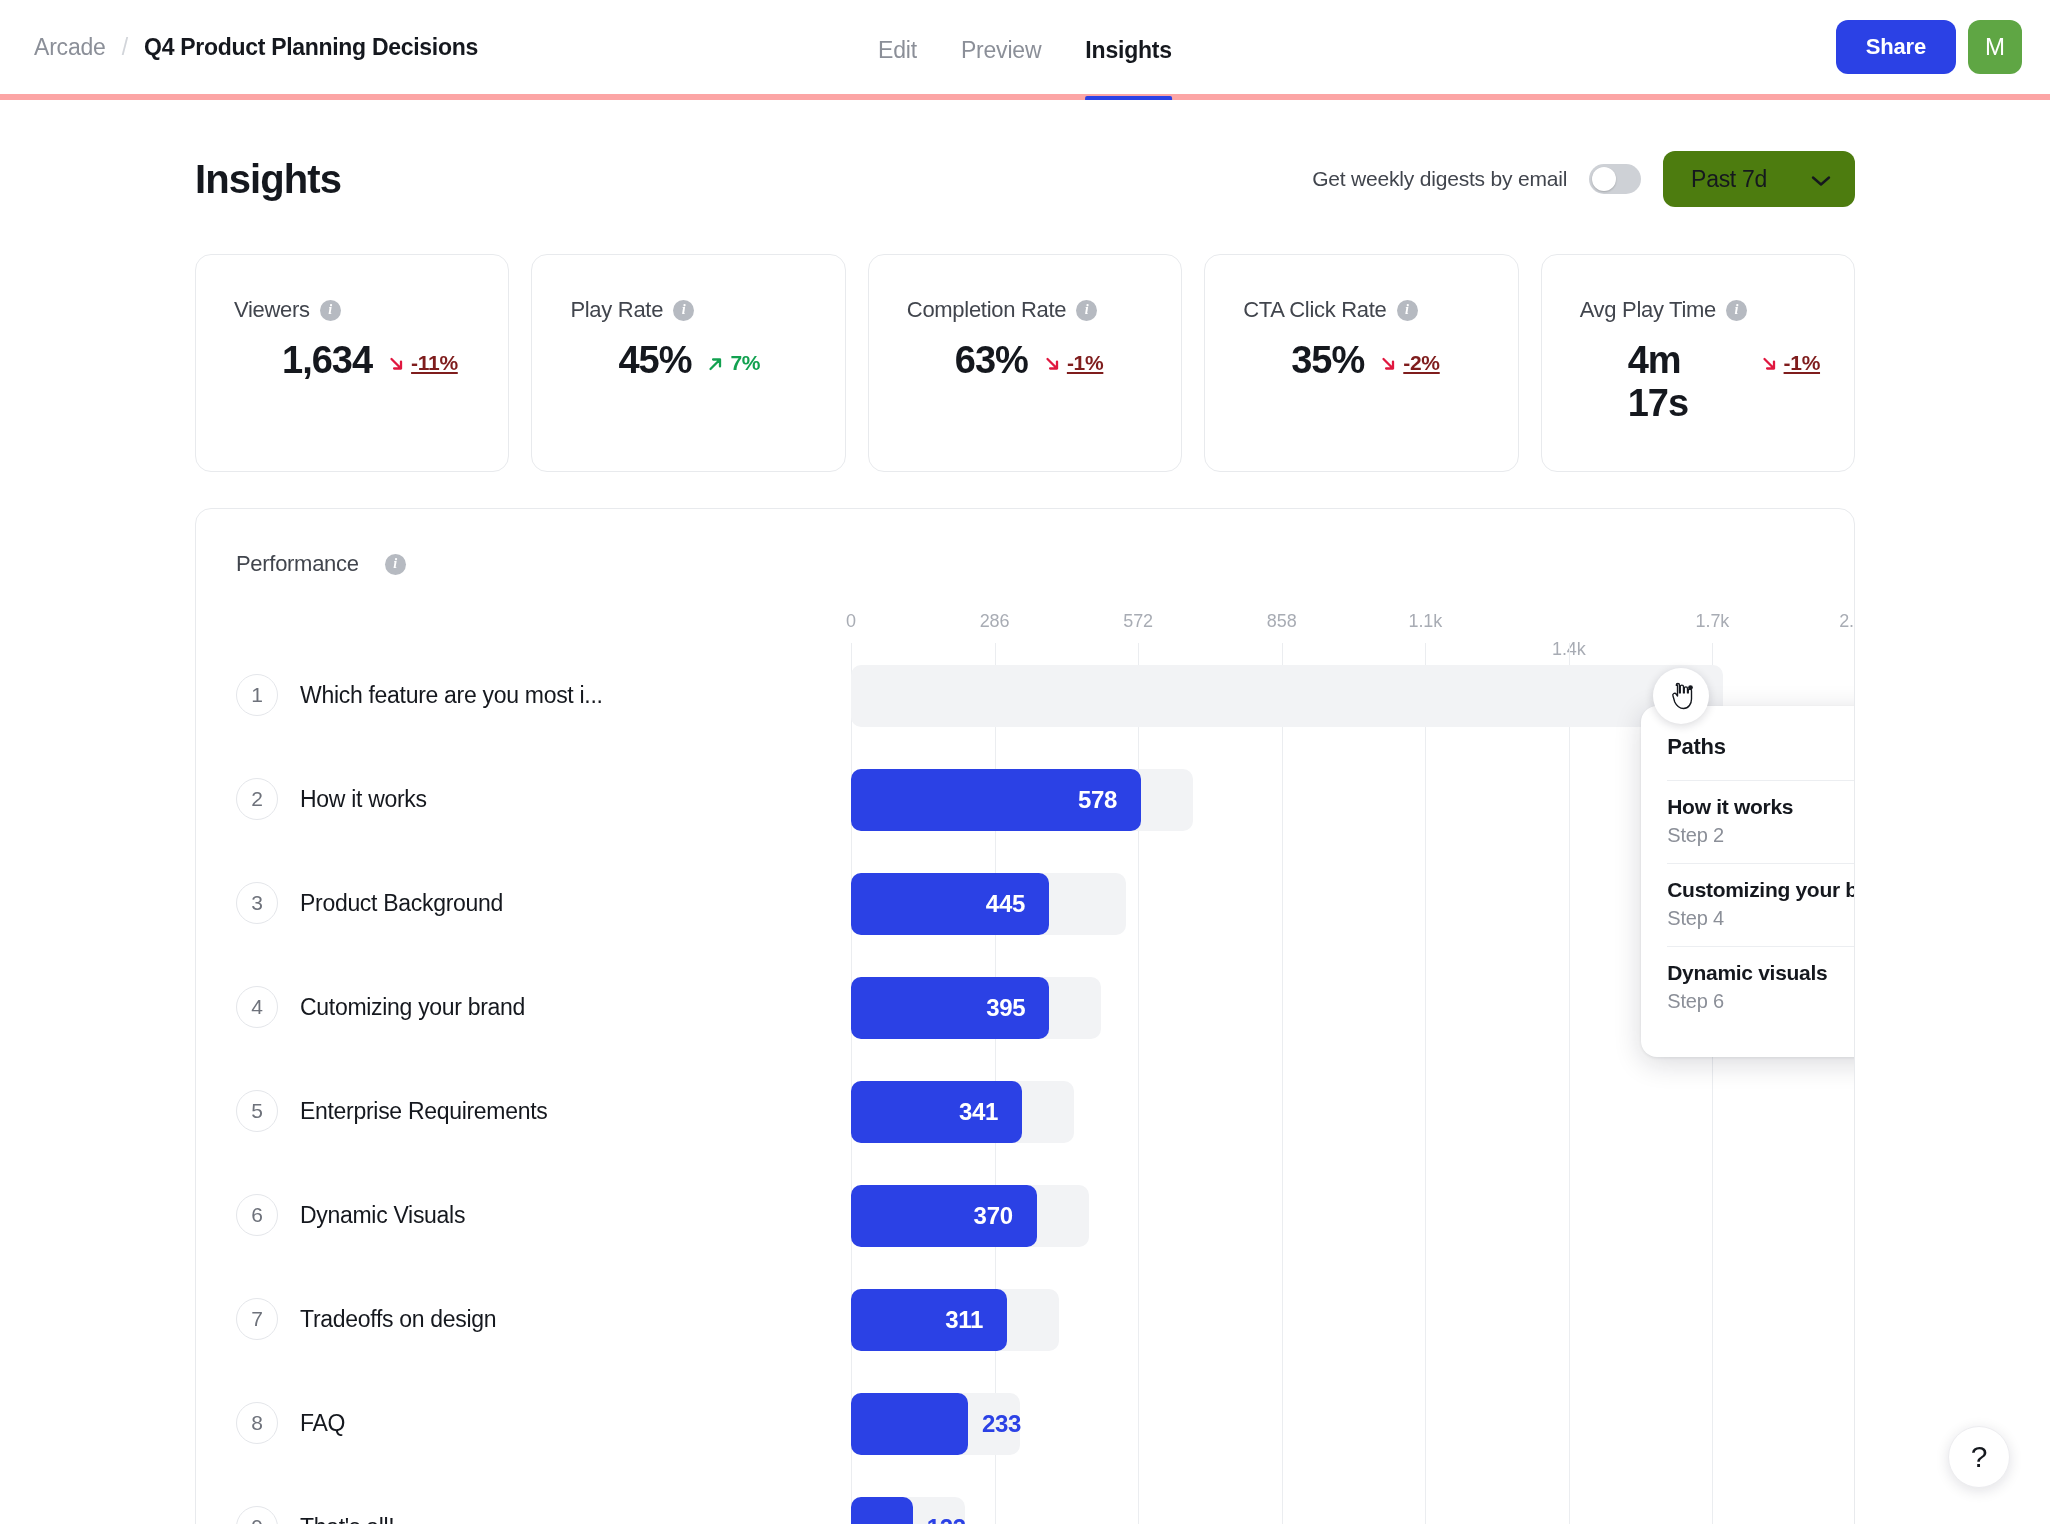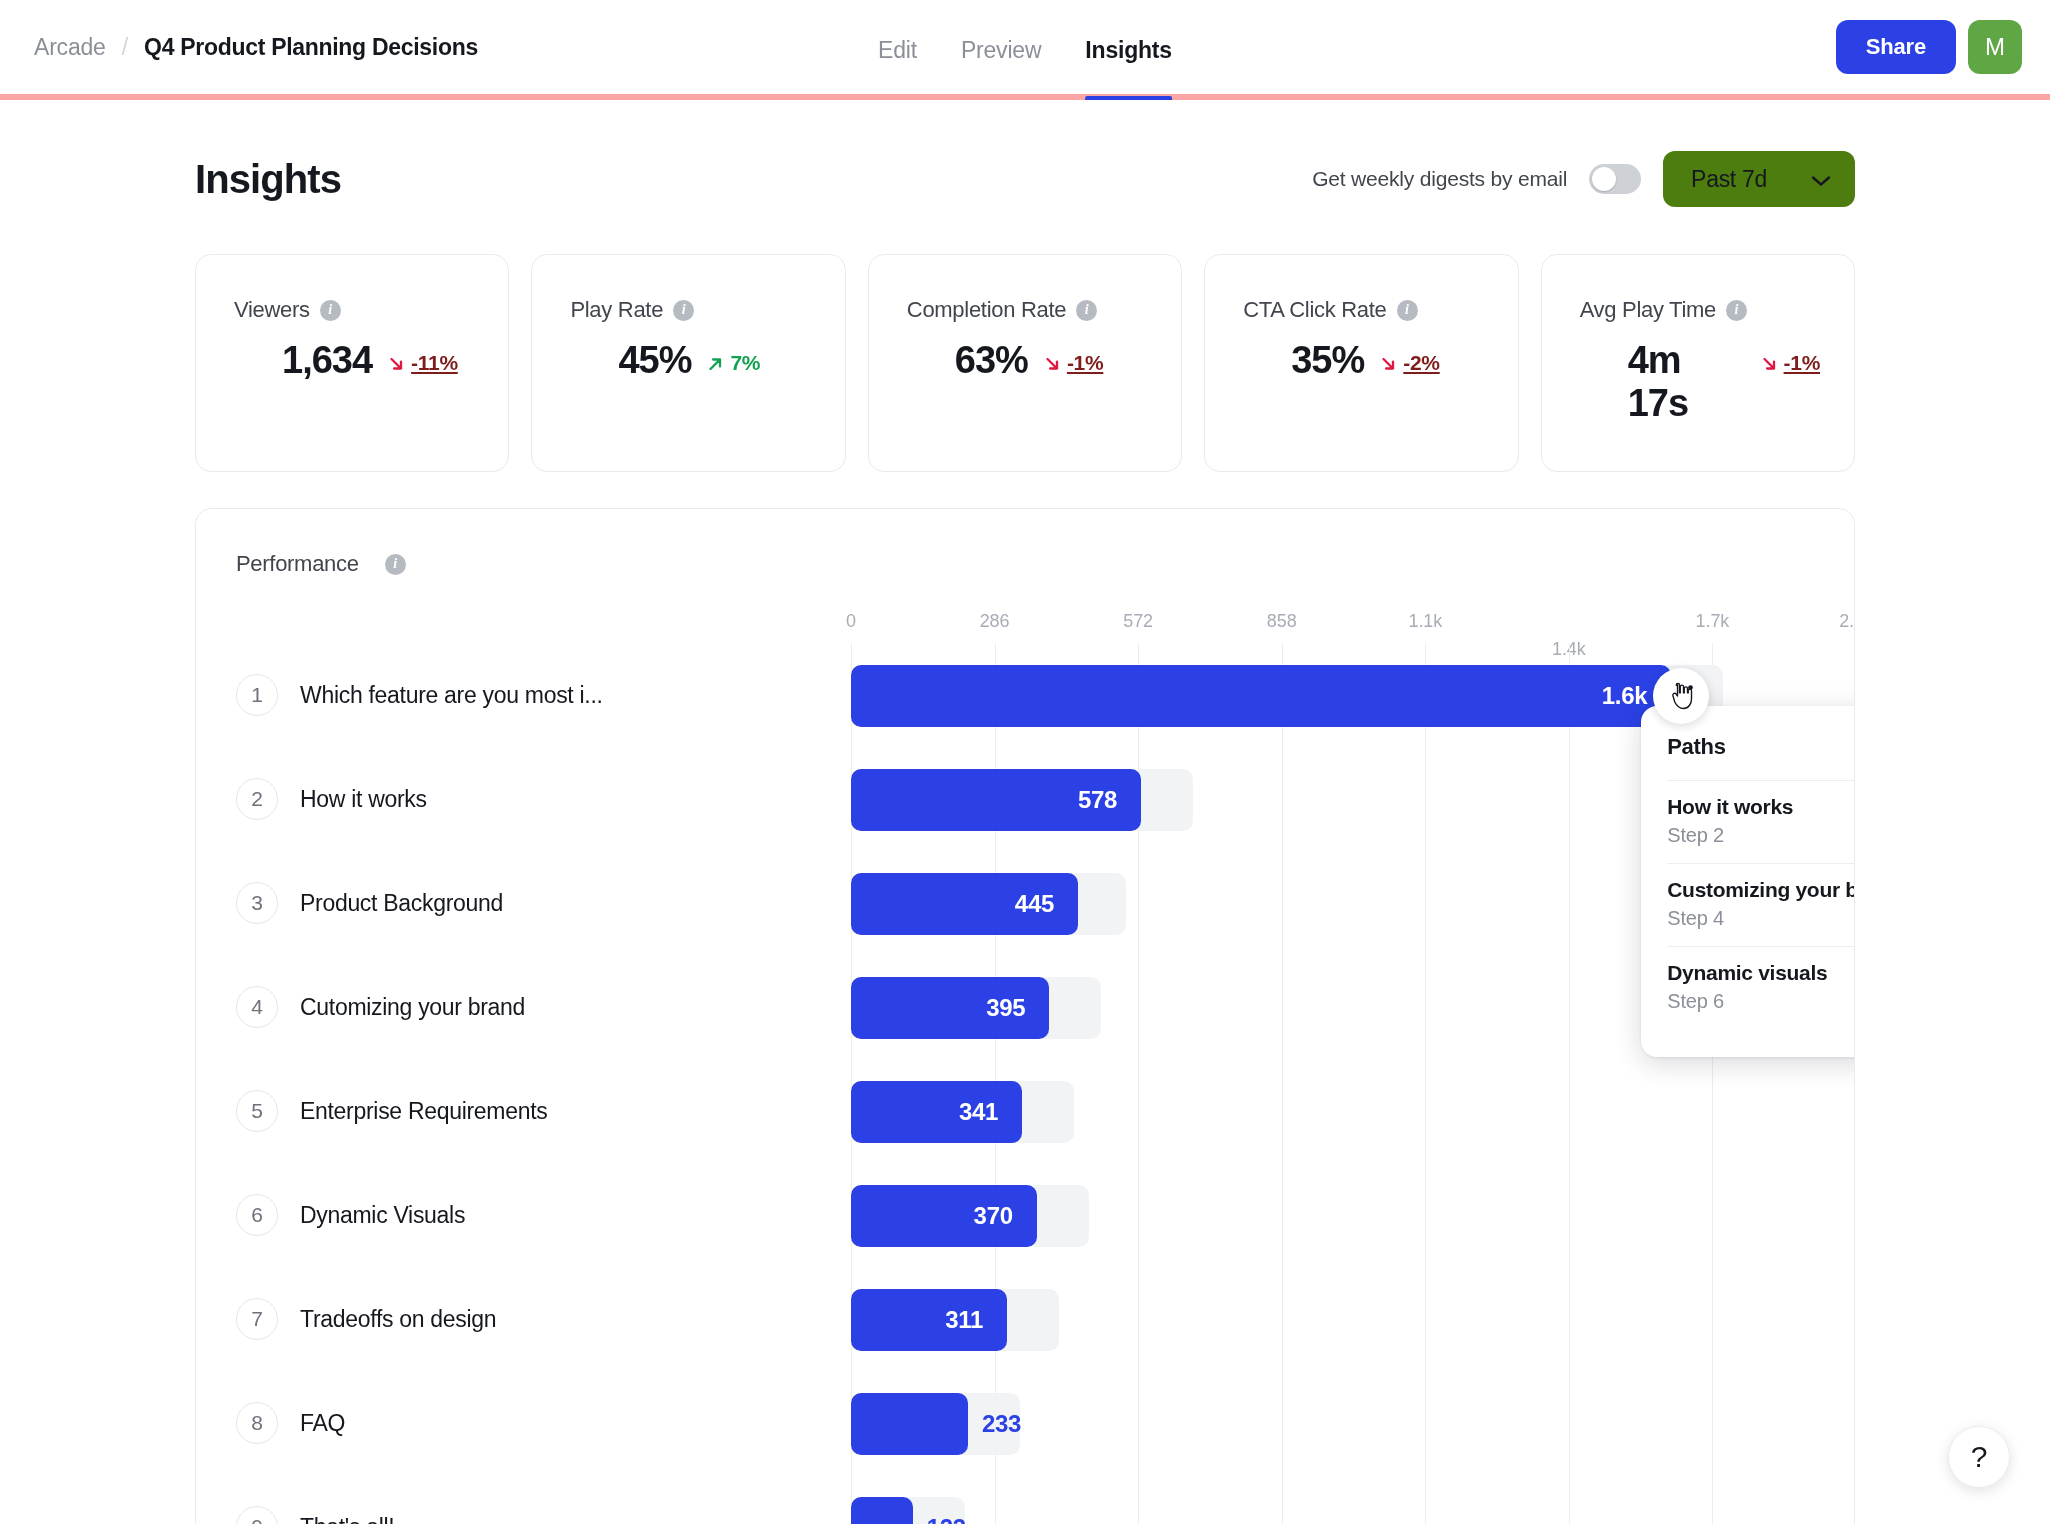--- a/index.html
+++ b/index.html
@@ -408,23 +408,20 @@
                 <div class="gridline" style="left: 717.857px;"></div>
                 <div class="gridline" style="left: 861.429px;"></div>
               </div>
             <div class="rows" id="rows">
                 <div class="bar-row">
                   <div class="row-left">
                     <div class="num-badge">1</div>
                     <div class="row-title">Which feature are you most i...</div>
                   </div>
                   <div class="track" style="width: 872.265px;"></div>
-                  <div class="bar" style="width: 820.265px; background: rgb(43, 65, 229);">
-                    <span class="bar-val">1.6k</span>
-                  </div>
                   <div class="cursor-badge" style="left: 802.265px; top: 25px;">
                     <svg viewBox="0 0 24 24" aria-hidden="true">
                       <path d="M8.2 3.4c0-.8.6-1.4 1.3-1.4s1.3.6 1.3 1.4v6.1h.6V4.7c0-.8.6-1.4 1.3-1.4s1.3.6 1.3 1.4v4.8h.6V6.1c0-.8.6-1.4 1.3-1.4s1.3.6 1.3 1.4v3.4h.6V7.8c0-.8.6-1.4 1.3-1.4s1.3.6 1.3 1.4v6.5c0 3.9-2.3 7.7-6.4 7.7-3.6 0-5.3-1.7-7-5.2L5.6 12c-.4-.8-.1-1.6.6-2 .7-.4 1.5-.2 2 .5l.9 1.5h.1V3.4z" fill="#fff" stroke="#15181e" stroke-width="1.1" stroke-linejoin="round"></path>
                       <circle cx="19.6" cy="5.2" r="1.9" fill="#15181e"></circle>
                     </svg>
                   </div>
                 </div>
                 <div class="bar-row">
                   <div class="row-left">
                     <div class="num-badge">2</div>
@@ -434,21 +431,21 @@
                   <div class="bar" style="width: 290.155px; background: rgb(43, 65, 229);">
                     <span class="bar-val">578</span>
                   </div>
                 </div>
                 <div class="bar-row">
                   <div class="row-left">
                     <div class="num-badge">3</div>
                     <div class="row-title">Product Background</div>
                   </div>
                   <div class="track" style="width: 275.389px;"></div>
-                  <div class="bar" style="width: 227px; background: rgb(43, 65, 229);">
+                  <div class="bar" style="width: 198px; background: rgb(43, 65, 229);">
                     <span class="bar-val">445</span>
                   </div>
                 </div>
                 <div class="bar-row">
                   <div class="row-left">
                     <div class="num-badge">4</div>
                     <div class="row-title">Cutomizing your brand</div>
                   </div>
                   <div class="track" style="width: 250.289px;"></div>
                   <div class="bar" style="width: 198.289px; background: rgb(43, 65, 229);">

